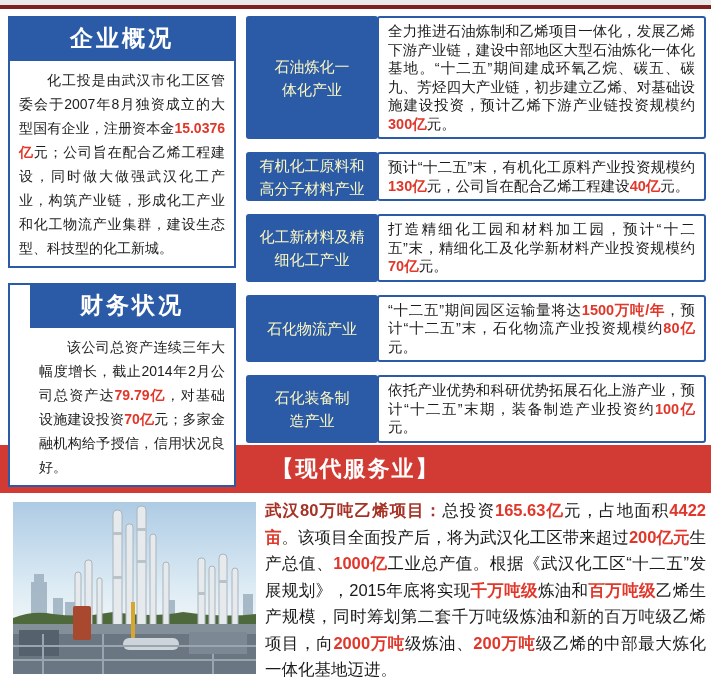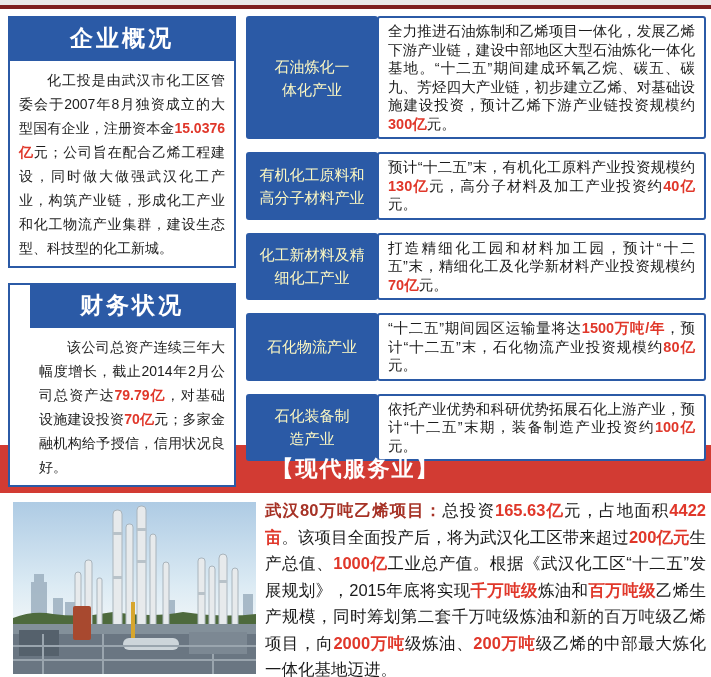--- a/index.html
+++ b/index.html
@@ -59,21 +59,21 @@
           <div class="ind-label">石油炼化一
 体化产业</div>
           <div class="ind-desc">
             <div><span>全力推进石油炼制和乙烯项目一体化，发展乙烯下游产业链，建设中部地区大型石油炼化一体化基地。“十二五”期间建成环氧乙烷、碳五、碳九、芳烃四大产业链，初步建立乙烯、对基础设施建设投资，预计乙烯下游产业链投资规模约</span><span class="seg-r">300亿</span><span>元。</span></div>
           </div>
         </div>
         <div class="ind-row">
           <div class="ind-label">有机化工原料和
 高分子材料产业</div>
           <div class="ind-desc">
-            <div><span>预计“十二五”末，有机化工原料产业投资规模约</span><span class="seg-r">130亿</span><span>元，高分子材料及加工产业投资约</span><span class="seg-r">40亿</span><span>元。</span></div>
+            <div><span>预计“十二五”末，有机化工原料产业投资规模约</span><span class="seg-r">130亿</span><span>元，公司旨在配合乙烯工程建设</span><span class="seg-r">40亿</span><span>元。</span></div>
           </div>
         </div>
         <div class="ind-row">
           <div class="ind-label">化工新材料及精
 细化工产业</div>
           <div class="ind-desc">
             <div><span>打造精细化工园和材料加工园，预计“十二五”末，精细化工及化学新材料产业投资规模约</span><span class="seg-r">70亿</span><span>元。</span></div>
           </div>
         </div>
         <div class="ind-row">

